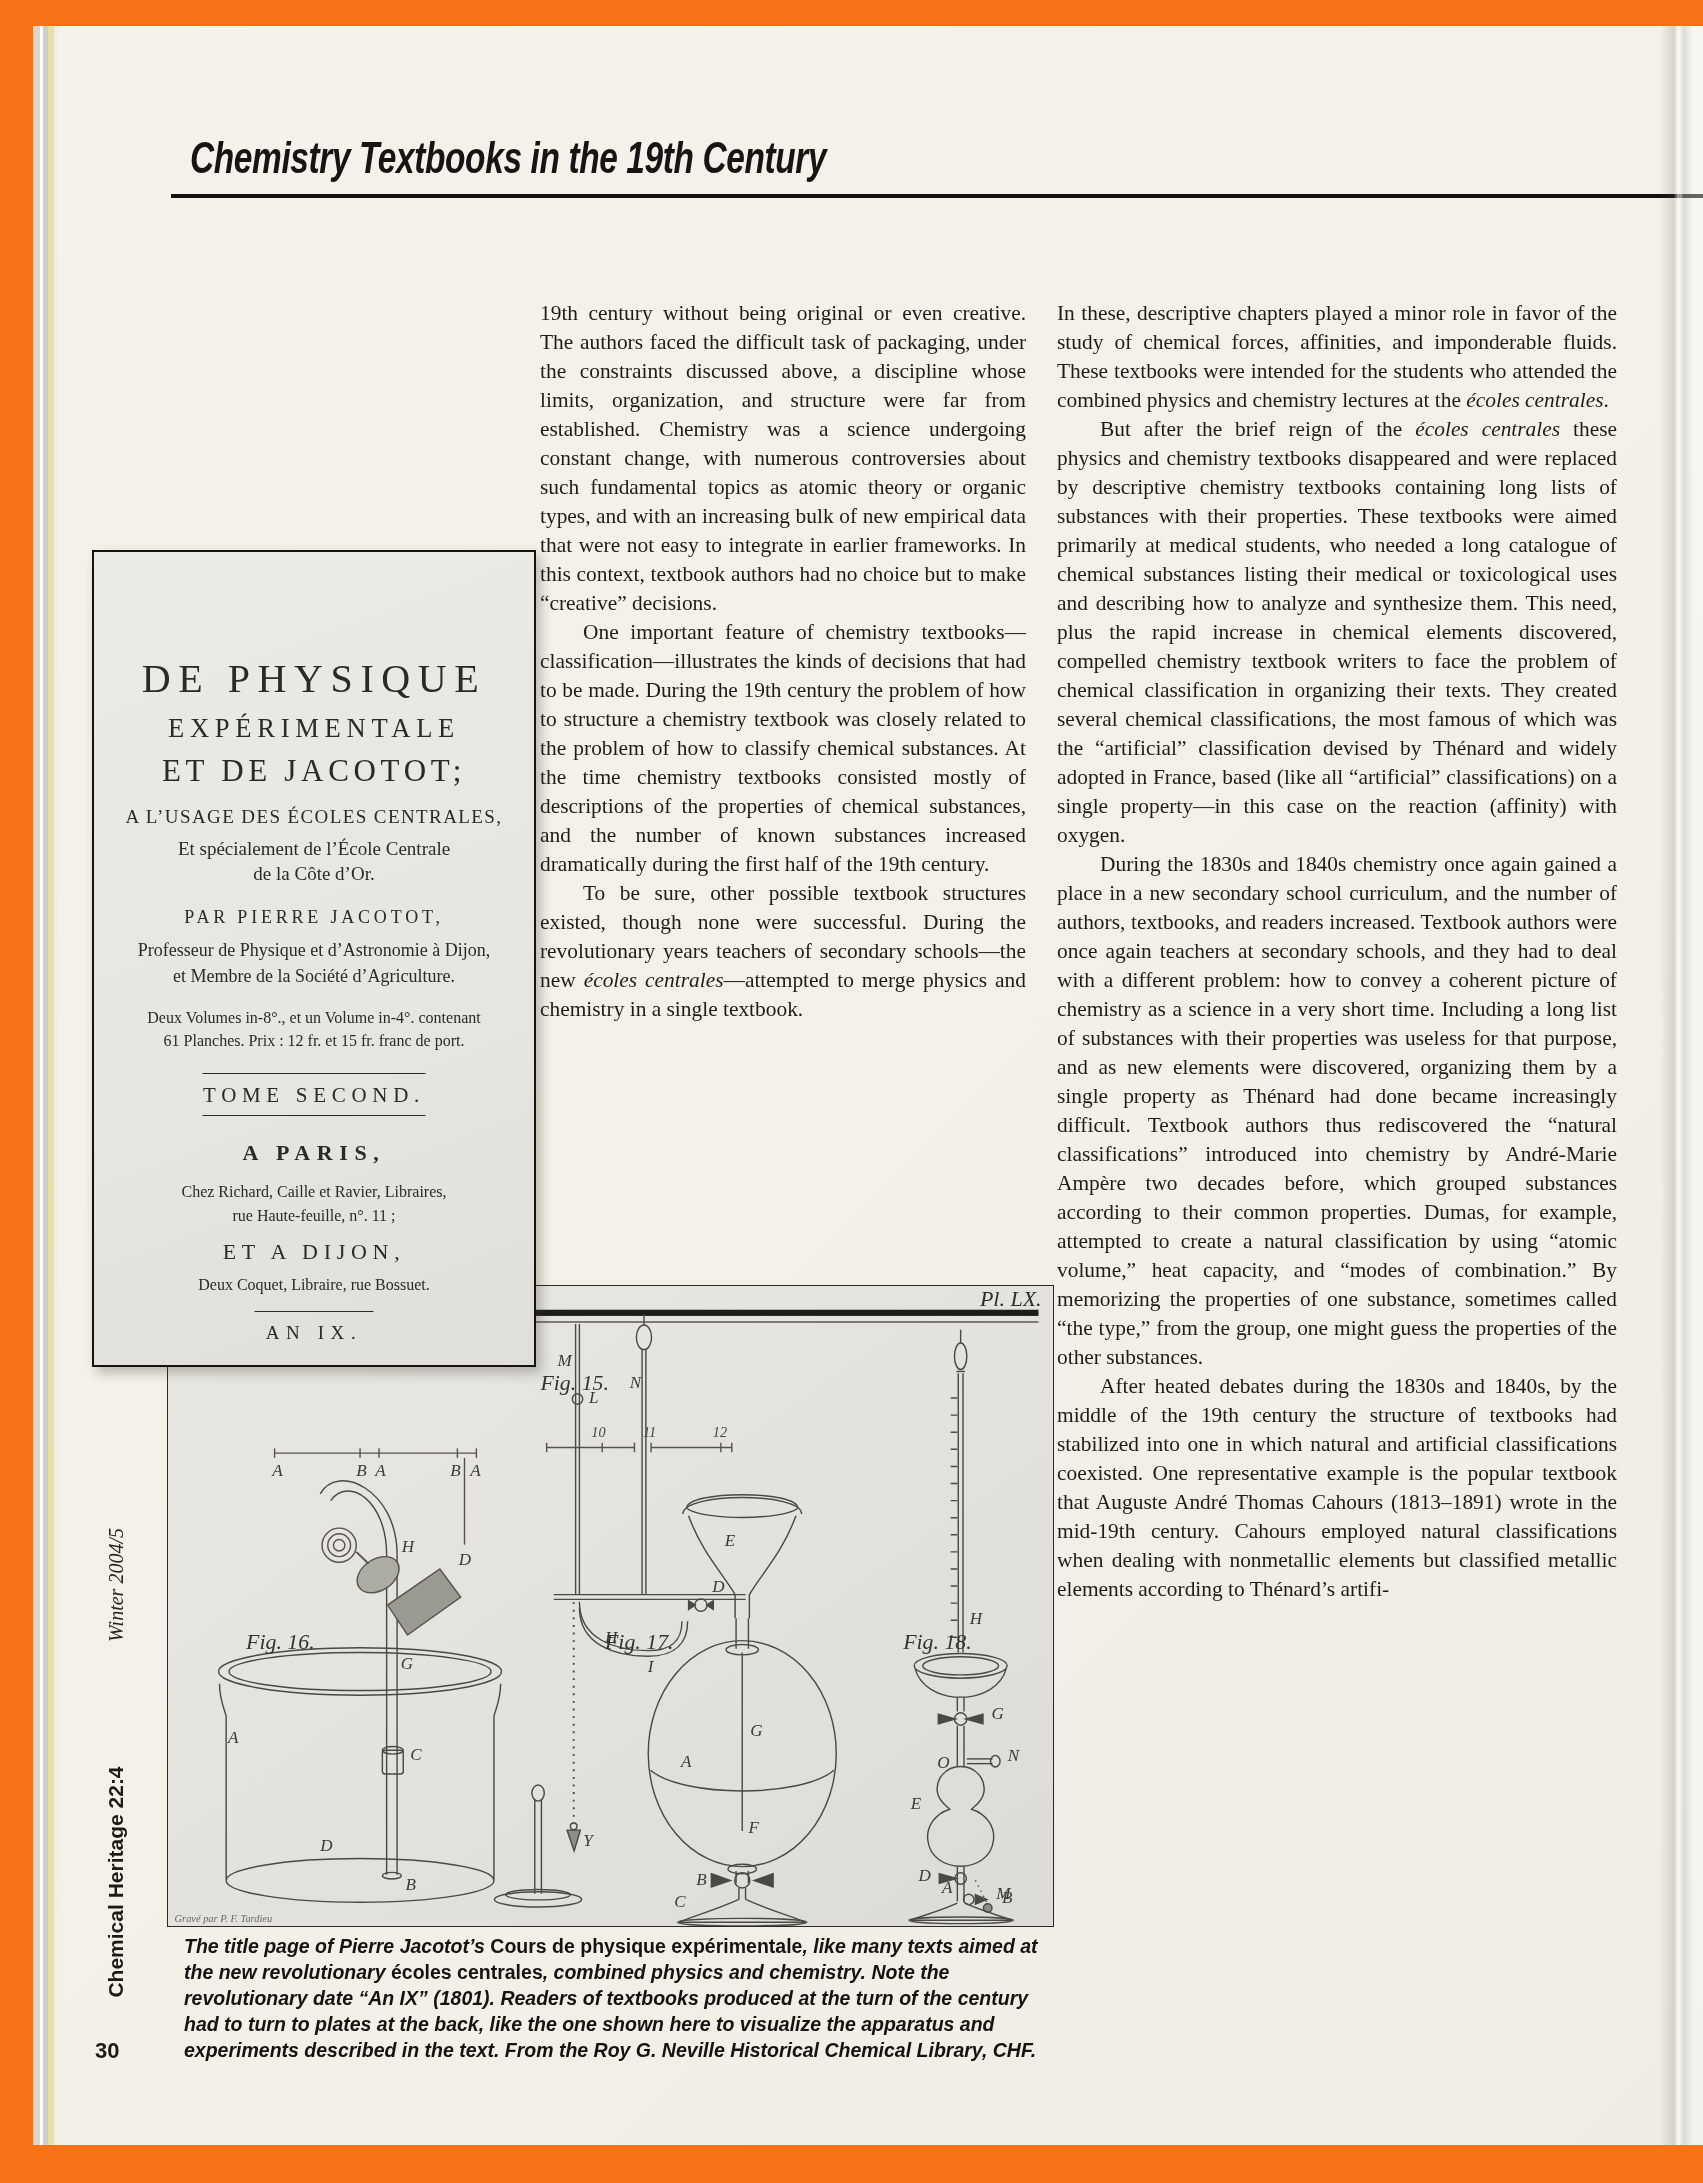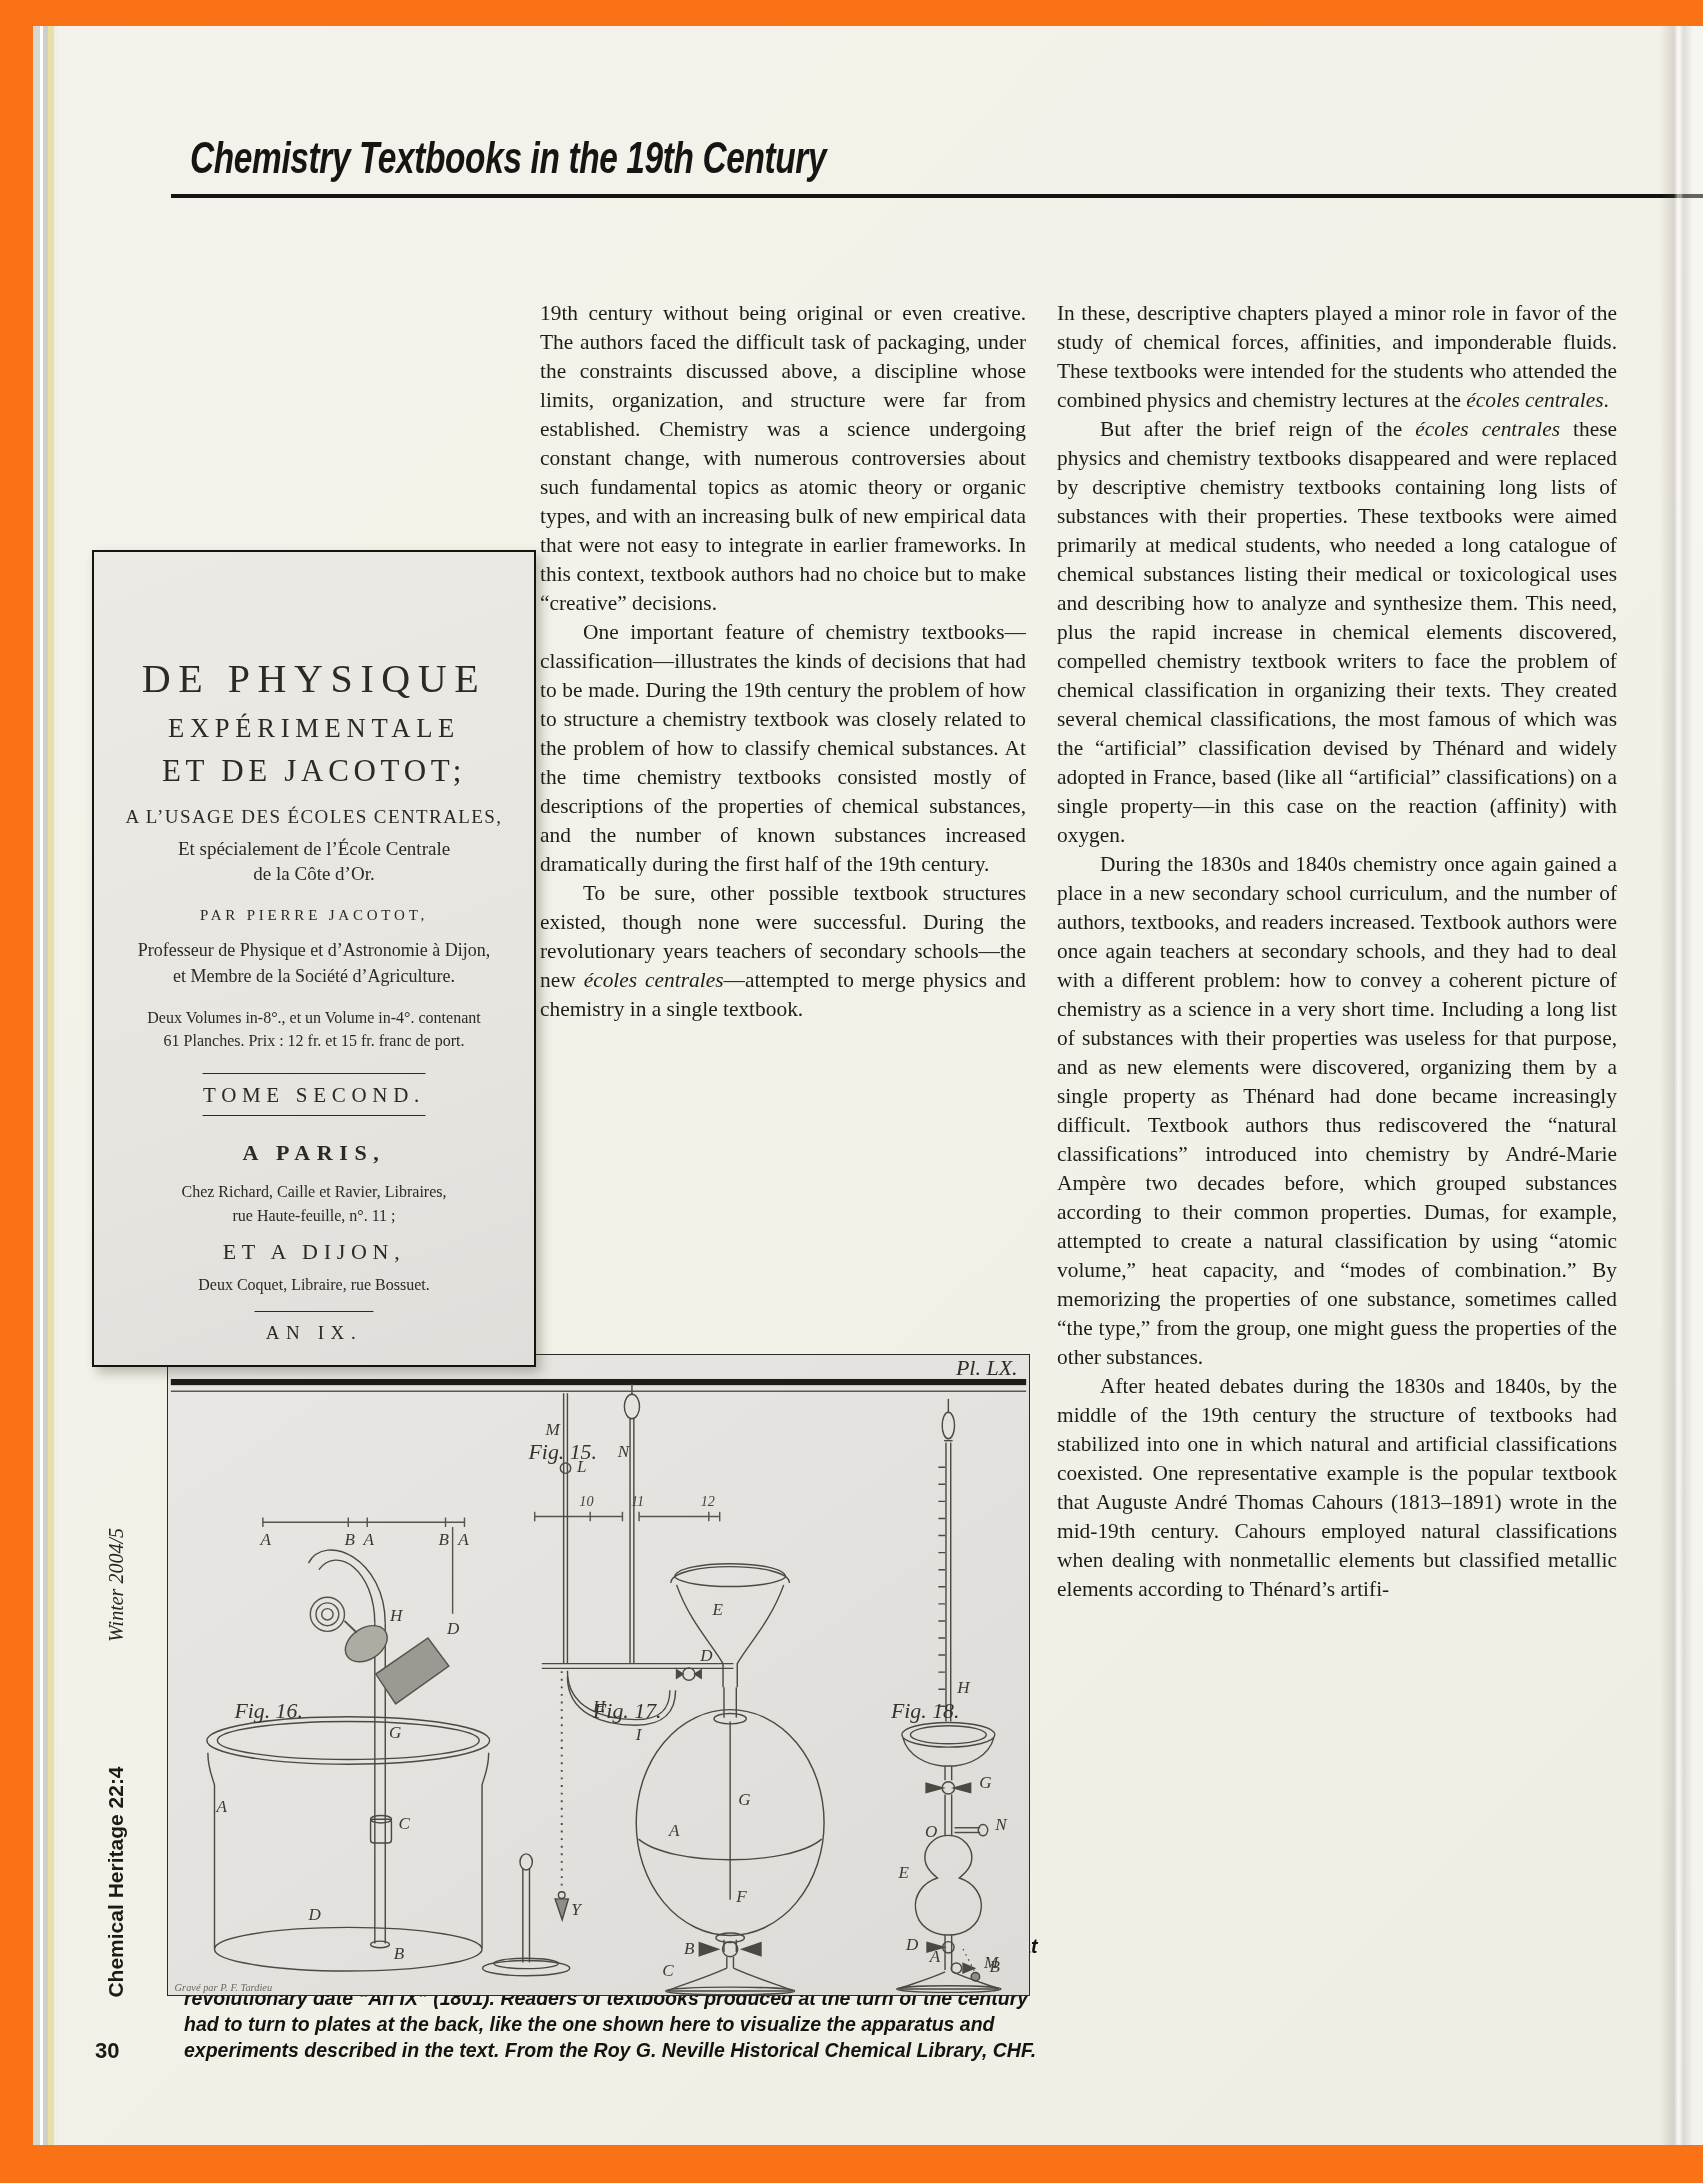--- a/index.html
+++ b/index.html
@@ -29,31 +29,31 @@
         background:linear-gradient(160deg,#eceae5 0%,#e6e5e0 60%,#dfdeda 100%);
         border:2.4px solid #14130f;box-shadow:4.7px 5.7px 10.4px rgba(60,55,40,0.30);color:#2b2a26;}
   .tp-line{position:absolute;left:0;right:0;text-align:center;white-space:nowrap;}
   .tp-rule{position:absolute;left:50%;transform:translateX(-50%);height:1.4px;background:#2b2a26;}
   .tp-cours{font-size:45px;letter-spacing:14.2px;}
   .tp-dephys{font-size:40px;letter-spacing:7.6px;}
   .tp-exp{font-size:26.6px;letter-spacing:5.7px;}
   .tp-chimie{font-size:31px;letter-spacing:4.7px;}
   .tp-usage{font-size:19px;letter-spacing:1.4px;}
   .tp-sub{font-size:19px;}
-  .tp-par{font-size:15px;letter-spacing:3.8px;}
+  .tp-par{font-size:18px;letter-spacing:3.8px;}
   .tp-ital{font-size:18px;}
   .tp-small{font-size:16px;}
   .tp-tome{font-size:21px;letter-spacing:5.7px;}
   .tp-paris{font-size:22px;letter-spacing:6.6px;font-weight:bold;}
   .tp-dijon{font-size:22px;letter-spacing:5.7px;}
   .tp-anix{font-size:19px;letter-spacing:6.6px;}
   
-  .plate{position:absolute;left:134px;top:1328px;width:861px;height:640px;z-index:20;
+  .plate{position:absolute;left:134px;top:1259px;width:861px;height:640px;z-index:20;
         background:linear-gradient(145deg,#e8e7e3 0%,#e3e2de 50%,#dcdbd7 100%);
-        border:1.4px solid #2b2a24;}
+        border:1.4px solid #2b2a24;padding-left:24px;}
   .plate-label{position:absolute;top:0px;right:11.4px;font:italic 22px "Liberation Serif",serif;color:#2e2d29;}
   .plate-credit{position:absolute;left:6.6px;bottom:1.9px;font:italic 10.4px "Liberation Serif",serif;color:#6a6862;}
   .plate-art{position:absolute;left:0;top:0;width:100%;height:100%;}
   .plt{font:italic 36px "Liberation Serif",serif;fill:#3b3a34;}
   .plf{font:italic 46px "Liberation Serif",serif;fill:#34332e;}
   .pln{font:italic 30px "Liberation Serif",serif;fill:#45443e;}
   
   .caption{position:absolute;left:151px;top:1907px;width:854px;font:italic 700 19.5px/26px "Liberation Sans",sans-serif;
         color:#141311;text-align:left;}
   .caption em{font-style:normal;}

